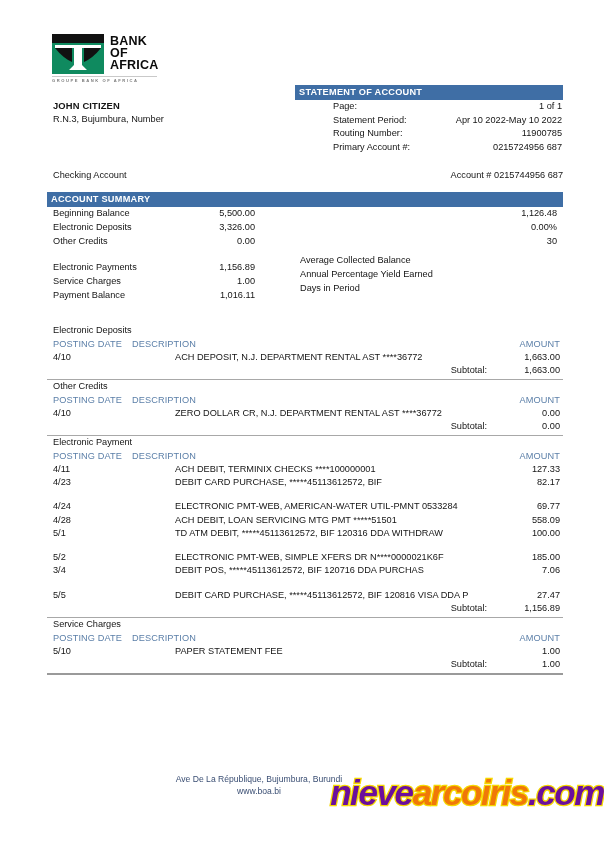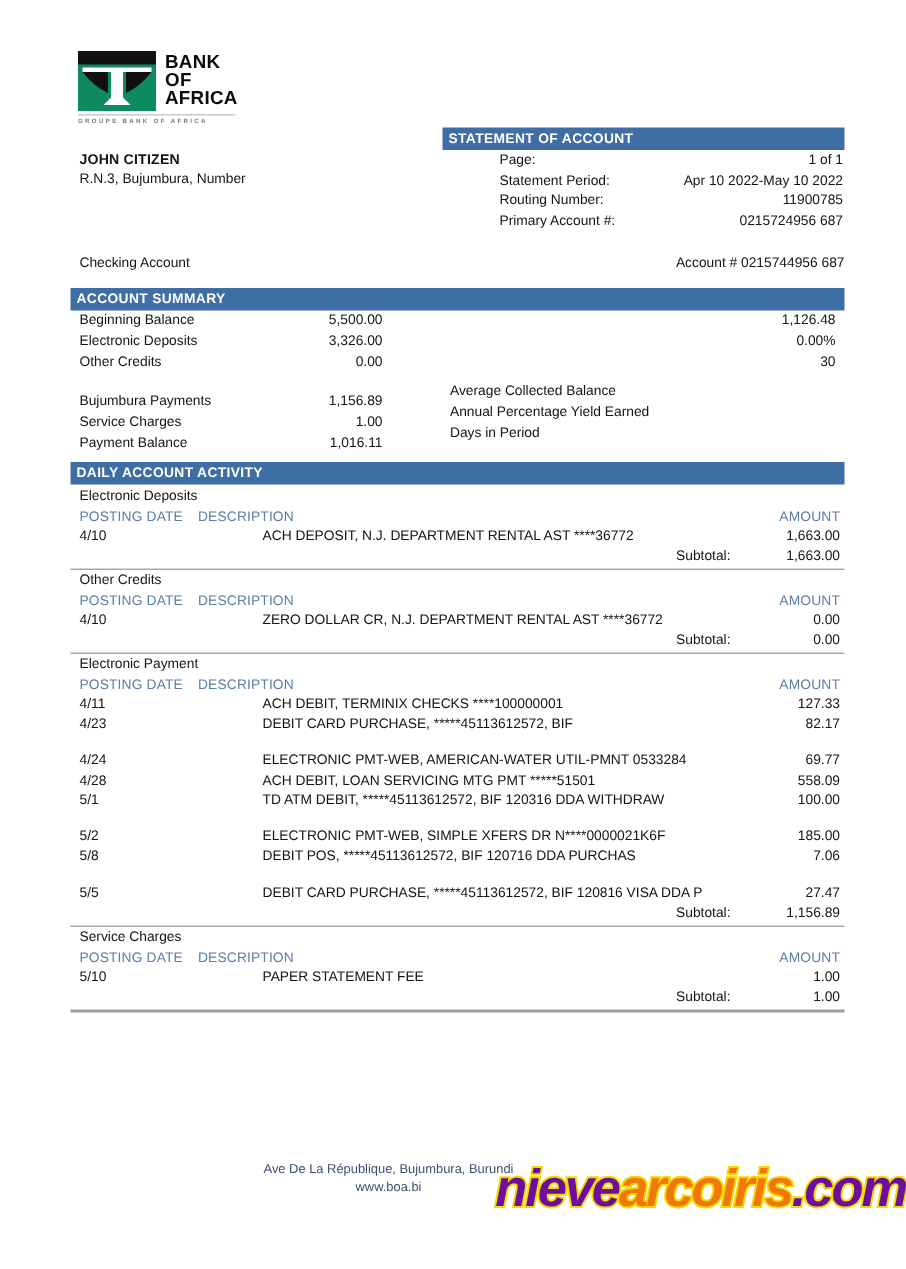--- a/index.html
+++ b/index.html
@@ -309,34 +309,33 @@
       <span class="r-val">0.00%</span>
     </div>
     <div class="sum-line">
       <span class="l-lab">Other Credits</span>
       <span class="l-val">0.00</span>
       <span class="r-lab">Days in Period</span>
       <span class="r-val">30</span>
     </div>
     <div class="sum-gap"></div>
     <div class="sum-line">
-      <span class="l-lab">Bujumbura Payments</span>
+      <span class="l-lab">Electronic Payments</span>
       <span class="l-val">1,156.89</span>
     </div>
     <div class="sum-line">
       <span class="l-lab">Service Charges</span>
       <span class="l-val">1.00</span>
     </div>
     <div class="sum-line">
       <span class="l-lab">Payment Balance</span>
       <span class="l-val">1,016.11</span>
     </div>
   </div>
 
-  <div id="activity-bar" class="blue-bar">DAILY ACCOUNT ACTIVITY</div>
   <div id="activity">
       <div class="sect-title">Electronic Deposits</div>
       <div class="col-head">
         <span class="c-date">POSTING DATE</span>
         <span class="c-desc">DESCRIPTION</span>
         <span class="c-amt">AMOUNT</span>
       </div>
       <div class="txn">
         <span class="t-date">4/10</span>
         <span class="t-desc">ACH DEPOSIT, N.J. DEPARTMENT RENTAL AST ****36772</span>
@@ -393,21 +392,21 @@
         <span class="t-date">5/1</span>
         <span class="t-desc">TD ATM DEBIT, *****45113612572, BIF 120316 DDA WITHDRAW</span>
         <span class="t-amt">100.00</span>
       </div>
       <div class="txn spaced">
         <span class="t-date">5/2</span>
         <span class="t-desc">ELECTRONIC PMT-WEB, SIMPLE XFERS DR N****0000021K6F</span>
         <span class="t-amt">185.00</span>
       </div>
       <div class="txn">
-        <span class="t-date">5/8</span>
+        <span class="t-date">3/4</span>
         <span class="t-desc">DEBIT POS, *****45113612572, BIF 120716 DDA PURCHAS</span>
         <span class="t-amt">7.06</span>
       </div>
       <div class="txn spaced">
         <span class="t-date">5/5</span>
         <span class="t-desc">DEBIT CARD PURCHASE, *****45113612572, BIF 120816 VISA DDA P</span>
         <span class="t-amt">27.47</span>
       </div>
       <div class="subtotal">
         <span class="s-lab">Subtotal:</span>

